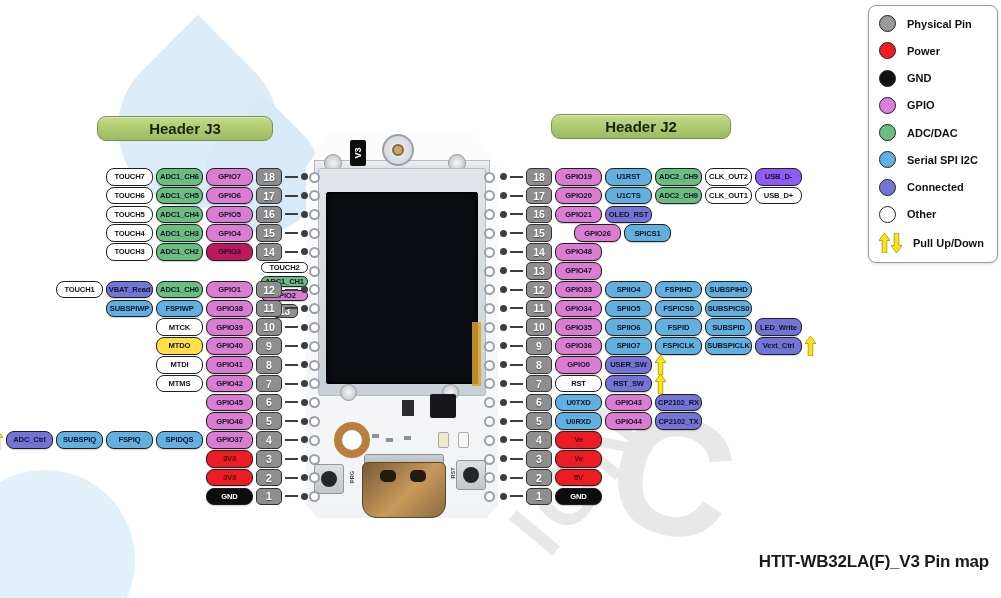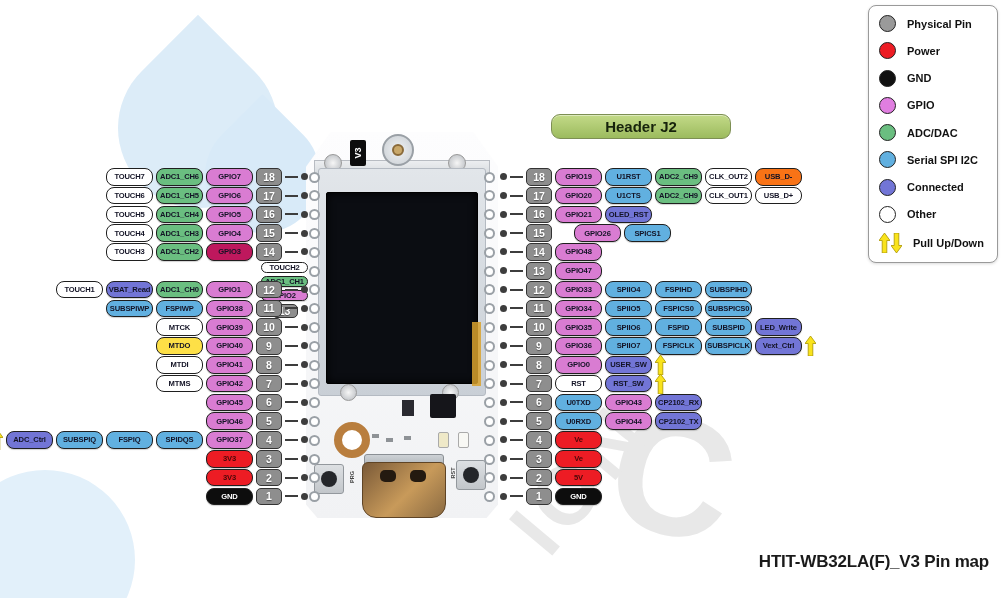--- a/index.html
+++ b/index.html
@@ -72,20 +72,21 @@
 <body>
 
 <div class="stage">
 
   <div class="wm flame1"></div>
   <div class="wm flame2"></div>
   <div class="wm blob-bl"></div>
   <div class="wm-text wm-c">C</div>
   <div class="wm-text wm-ion">ION</div>
 
+  <div class="header-pill" id="header-j3">Header J3</div>
   <div class="header-pill" id="header-j2">Header J2</div>
 
   <div class="board">
     <div class="board-bg"></div>
     <div class="shield"></div>
     <div class="rivet" style="left:18px;top:22px;"></div>
     <div class="rivet" style="left:142px;top:22px;"></div>
     <div class="v3-label">
         <span>V3</span>
       </div>
@@ -296,21 +297,21 @@
     </div>
   <div id="rows-right">
       <div class="pin-row" style="top: 168px; left: 500px;">
         <span class="pin-dot"></span>
         <span class="pin-line"></span>
         <span class="badge" style="background: rgb(142, 142, 142);">18</span>
         <span class="cell" style="background: rgb(217, 124, 210); color: rgb(19, 19, 37);">GPIO19</span>
         <span class="cell" style="background: rgb(97, 176, 224); color: rgb(19, 19, 37);">U1RST</span>
         <span class="cell" style="background: rgb(106, 190, 128); color: rgb(19, 19, 37);">ADC2_CH9</span>
         <span class="cell" style="background: rgb(255, 255, 255); color: rgb(19, 19, 37); box-shadow: none;">CLK_OUT2</span>
-        <span class="cell" style="background: #f97316; color: rgb(19, 19, 37); box-shadow: none;">USB_D-</span>
+        <span class="cell" style="background: #8b5cf6; color: rgb(19, 19, 37); box-shadow: none;">USB_D-</span>
       </div>
       <div class="pin-row" style="top: 186.8px; left: 500px;">
         <span class="pin-dot"></span>
         <span class="pin-line"></span>
         <span class="badge" style="background: rgb(142, 142, 142);">17</span>
         <span class="cell" style="background: rgb(217, 124, 210); color: rgb(19, 19, 37);">GPIO20</span>
         <span class="cell" style="background: rgb(97, 176, 224); color: rgb(19, 19, 37);">U1CTS</span>
         <span class="cell" style="background: rgb(106, 190, 128); color: rgb(19, 19, 37);">ADC2_CH9</span>
         <span class="cell" style="background: rgb(255, 255, 255); color: rgb(19, 19, 37); box-shadow: none;">CLK_OUT1</span>
         <span class="cell" style="background: rgb(255, 255, 255); color: rgb(19, 19, 37); box-shadow: none;">USB_D+</span>

